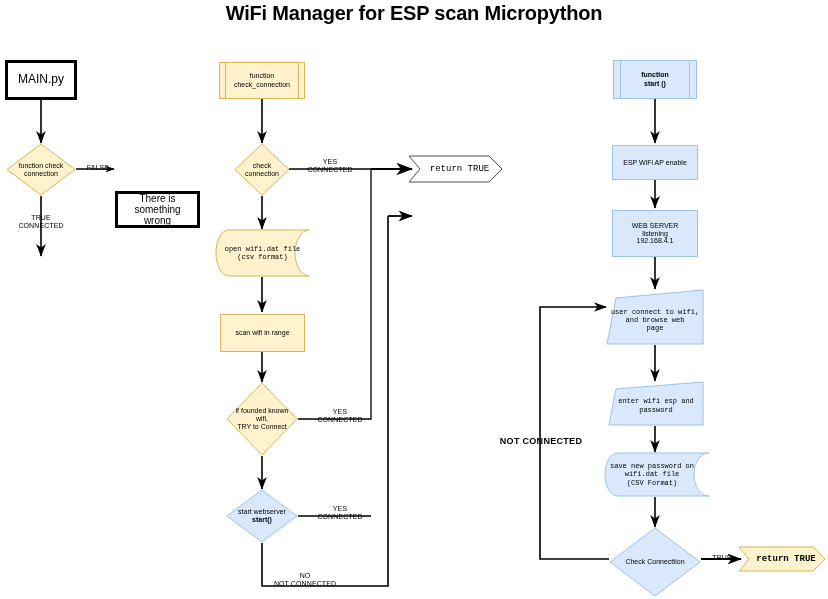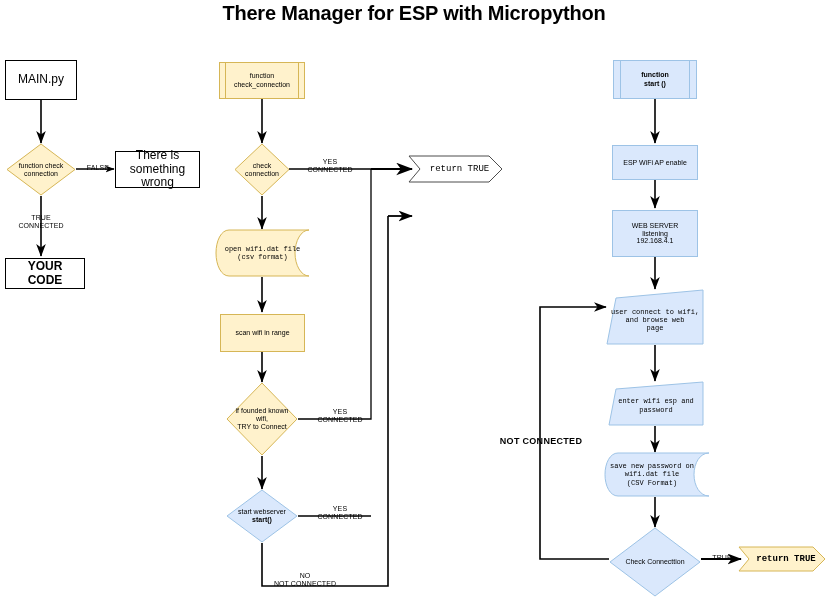--- a/index.html
+++ b/index.html
@@ -16,21 +16,21 @@
   #svg-layer{position:absolute;left:0;top:0;width:828px;height:599px;}
   .node{position:absolute;box-sizing:border-box;display:flex;align-items:center;justify-content:center;text-align:center;line-height:1.12;}
   .node span{display:block;width:100%;padding:0 3px;box-sizing:border-box;}
 
   .title{
     position:absolute;left:0;top:2px;width:828px;
     text-align:center;font-size:20px;font-weight:bold;letter-spacing:-0.2px;
   }
 
   
-  .rect{border:1px solid #000000;background:#ffffff;}
+  .rect{border:3px solid #000000;background:#ffffff;}
   .rect-yellow{border:1px solid #d6b656;background:#fff2cc;}
   .rect-blue{border:1px solid #9dc3e6;background:#dae8fc;}
 
   
   .predef{position:absolute;box-sizing:border-box;}
   .predef .body{position:absolute;left:0;top:0;right:0;bottom:0;box-sizing:border-box;display:flex;align-items:center;justify-content:center;text-align:center;line-height:1.15;}
   .predef .bar{position:absolute;top:0;bottom:0;width:1px;}
   .predef-yellow .body{border:1px solid #d6b656;background:#fff2cc;}
   .predef-yellow .bar{background:#d6b656;}
   .predef-blue .body{border:1px solid #9dc3e6;background:#dae8fc;}
@@ -43,31 +43,31 @@
 
   
   .shape{position:absolute;font-family:Liberation Mono, monospace;}
   .shape svg{position:absolute;left:0;top:0;}
   .shape .slabel{position:absolute;left:0;top:0;right:0;bottom:0;display:flex;align-items:center;justify-content:center;text-align:center;line-height:1.15;}
 
   .edge-label{position:absolute;font-size:7px;text-align:center;line-height:1.12;color:#000;white-space:pre-line;letter-spacing:0.1px;}
   .edge-label.big{font-size:9px;font-weight:bold;letter-spacing:0.3px;}
 
   .t7{font-size:7px;}
-  .t8{font-size:12px;}
+  .t8{font-size:10px;margin-top:40px;}
   .t9{font-size:9px;}
   .t12{font-size:12px;}
   .bold{font-weight:bold;}
 </style>
 </head>
 <body>
 
 <div id="canvas">
 
-  <div class="title">There Manager for ESP with Micropython</div>
+  <div class="title">WiFi Manager for ESP scan Micropython</div>
 
   <svg id="svg-layer" viewBox="0 0 828 599" xmlns="http://www.w3.org/2000/svg">
     <defs>
       <marker id="ah" markerWidth="9" markerHeight="9" refX="7.5" refY="3" orient="auto" markerUnits="strokeWidth">
         <path d="M0,0 L8,3 L0,6 L2.2,3 z" fill="#000000"></path>
       </marker>
       <marker id="ahs" markerWidth="8" markerHeight="8" refX="6.5" refY="2.6" orient="auto" markerUnits="strokeWidth">
         <path d="M0,0 L7,2.6 L0,5.2 L1.8,2.6 z" fill="#000000"></path>
       </marker>
     </defs>
@@ -129,23 +129,20 @@
     </svg>
     <div class="dlabel t7" style="white-space:pre-line;">function check
 connection</div>
   </div>
 
   <div class="node rect t8" style="left:115px;top:151px;width:85px;height:37px;">
     <span style="white-space:pre-line;">There is something
 wrong</span>
   </div>
 
-  <div class="node rect t12 bold" style="left:5px;top:258px;width:80px;height:31px;">
-    <span>YOUR CODE</span>
-  </div>
 
   <div class="edge-label" style="left:80px;top:164px;width:36px;">FALSE</div>
 
   <div class="edge-label" style="left:8px;top:214px;width:66px;">TRUE
 CONNECTED</div>
 
   <div class="predef predef-yellow" style="left:219px;top:62px;width:86px;height:37px;">
     <div class="body t7" style="padding:0 8px;">
       <span style="white-space:pre-line;">function
 check_connection</span>

